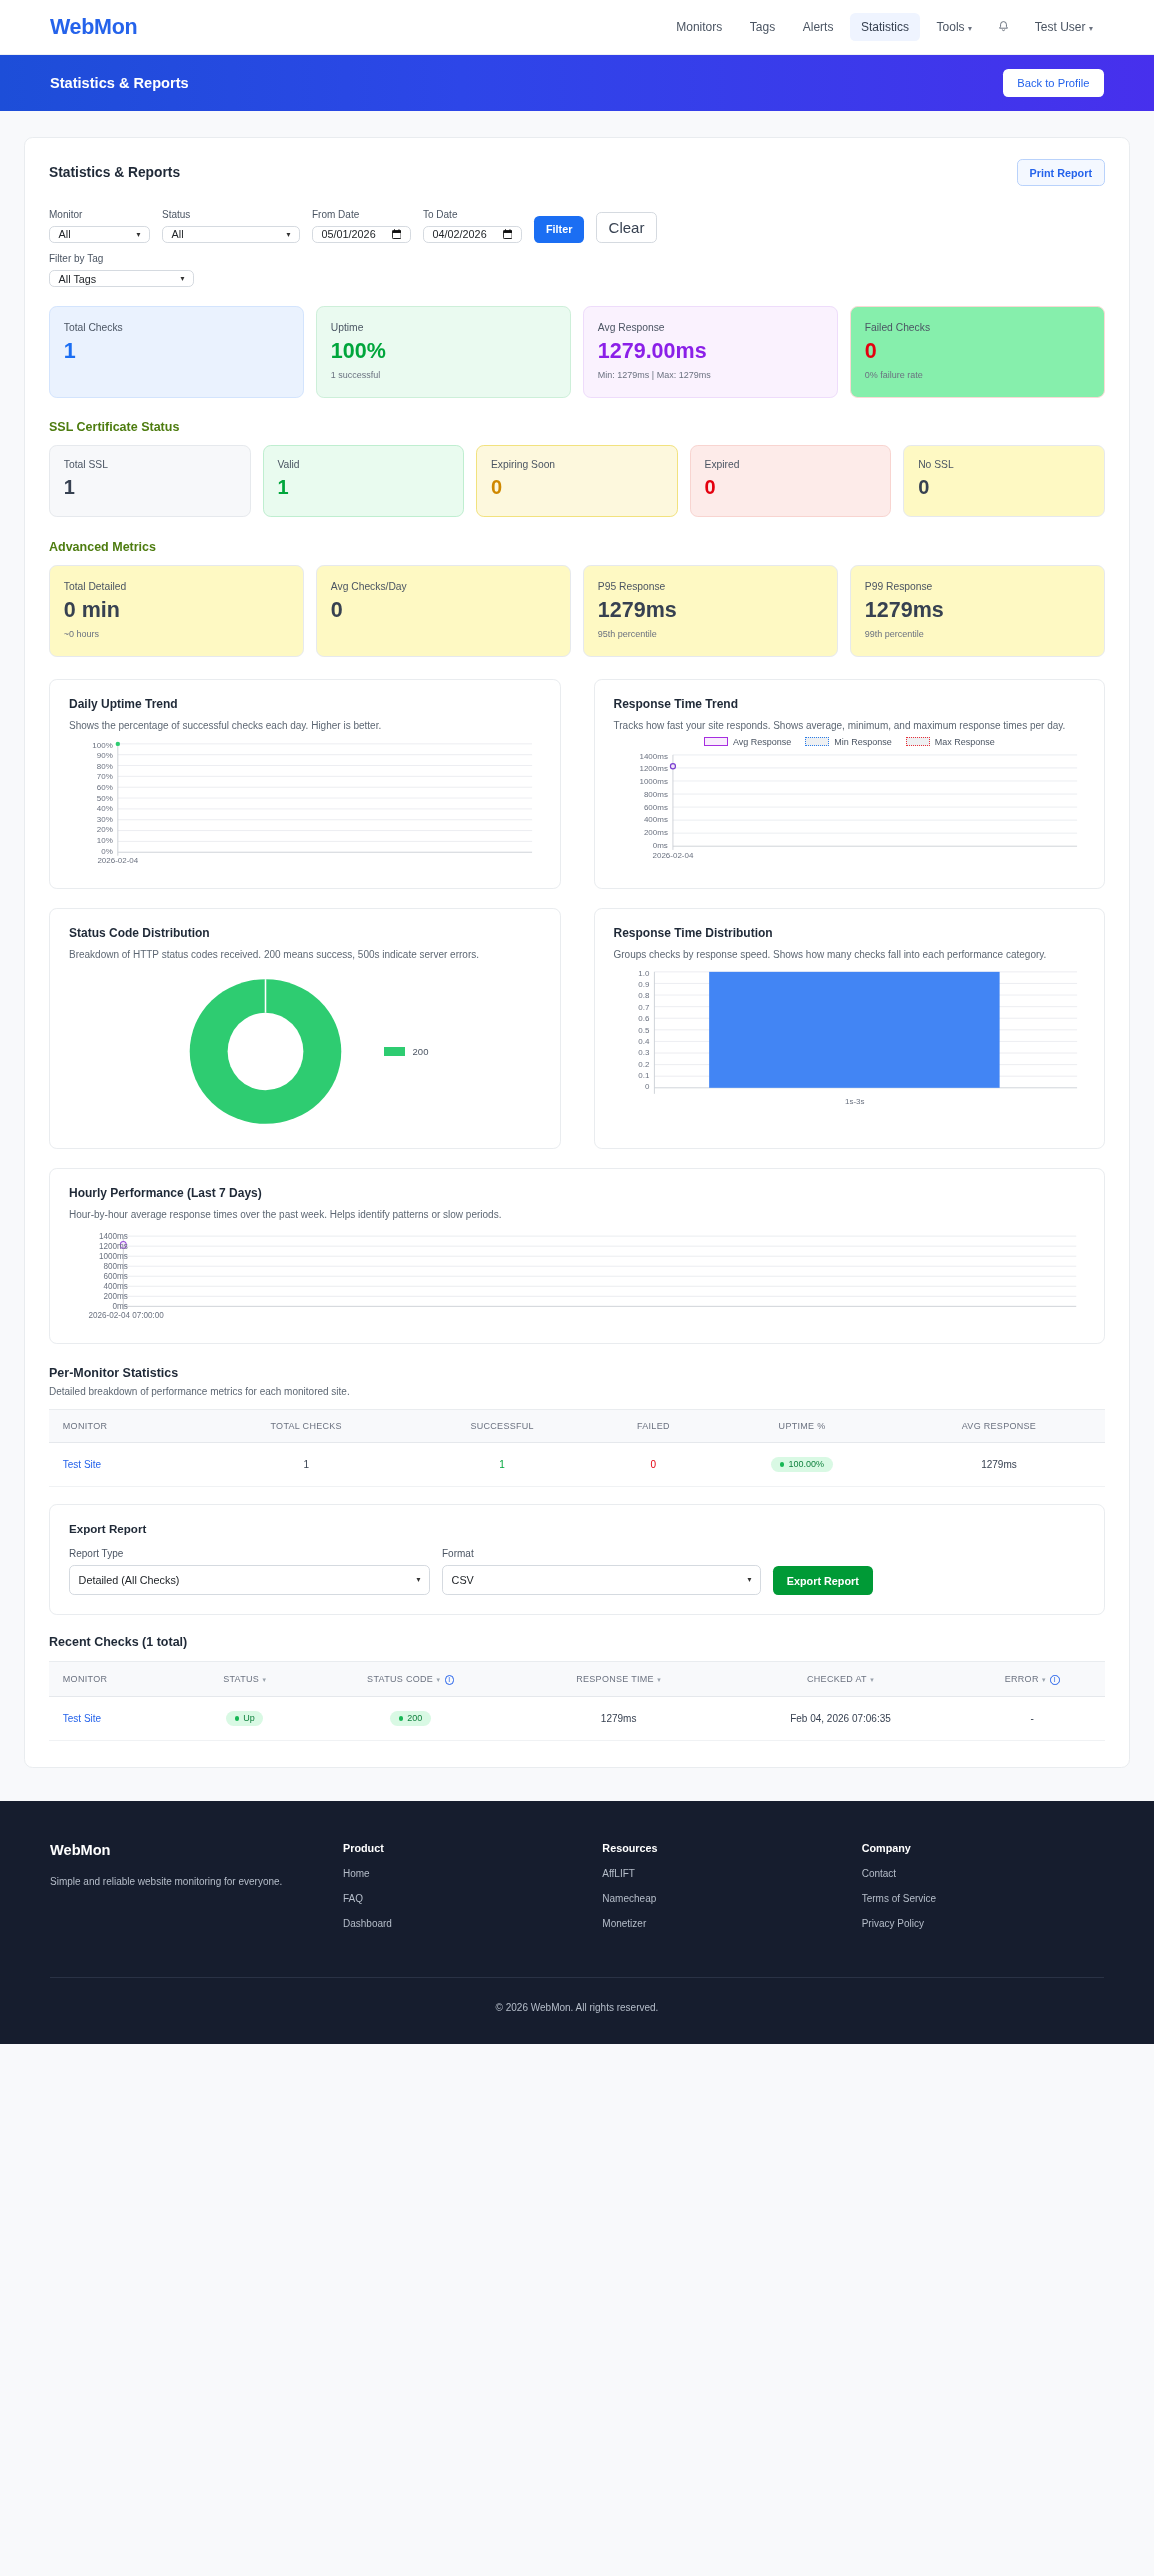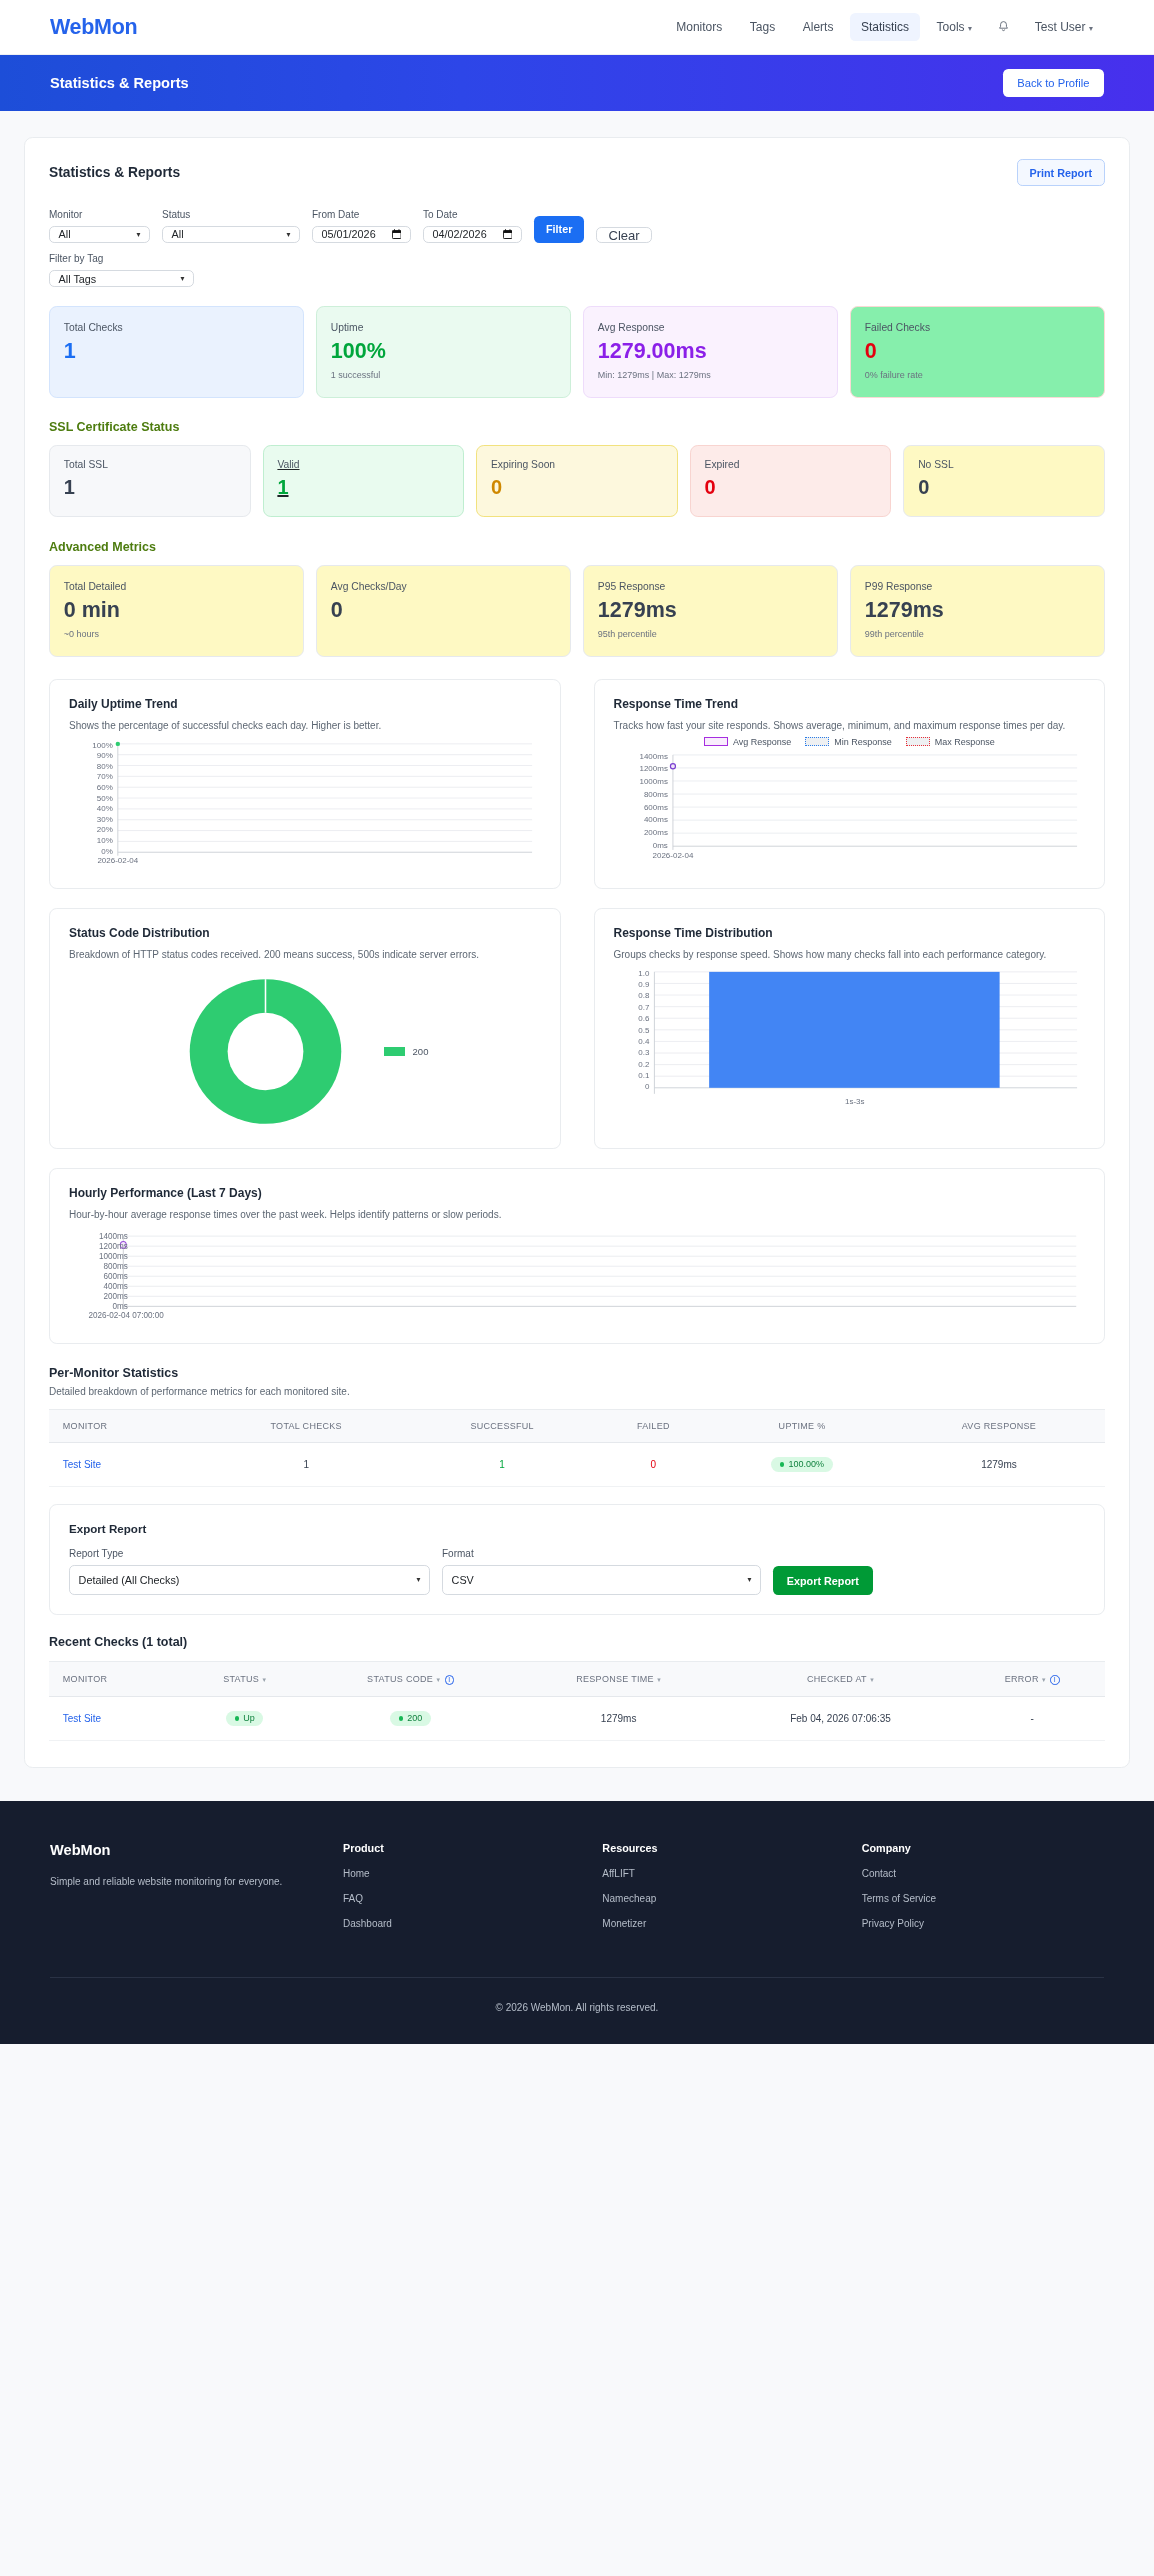--- a/index.html
+++ b/index.html
@@ -130,24 +130,24 @@
     background: #1b6ef3;
     color: #fff;
     font-size: 10.8px;
     font-weight: bold;
     border: none;
     border-radius: 5.2px;
     padding: 0 12px;
     font-family: inherit;
   }
   .btn-clear {
-    height: 16px;
+    height: 31px;
     background: #fff;
     color: #374151;
-    font-size: 13px;
+    font-size: 15px;
     border: 0.9px solid #d5dae0;
     border-radius: 5.2px;
     padding: 0 11.2px;
     font-family: inherit;
   }
   .tag-row { margin-bottom: 19px; }
 
   
   .stat-grid-4 {
     display: grid;
@@ -169,21 +169,21 @@
   .stat-label { font-size: 10.3px; color:#4b5563; margin-bottom: 6px; }
   .stat-value { font-size: 21.5px; font-weight: bold; line-height: 1.15; }
   .stat-sub { font-size: 9px; color:#6b7280; margin-top: 6.9px; }
   .s-blue   { background:#eaf2fe; border:0.9px solid #d3e4fd; }
   .s-green  { background:#eafaf0; border:0.9px solid #cdefd9; }
   .s-purple { background:#faf2fe; border:0.9px solid #eedcfb; }
   .s-red    { background:#86efac; border:0.9px solid #fad9d5; }
   .s-gray   { background:#f7f8fa; border:0.9px solid #e6e9ed; }
   .s-yellow { background:#fdf8dd; border:0.9px solid #f2e27e; }
   .s-redlite{ background:#fdebe9; border:0.9px solid #f8d4d0; }
-  .s-greenlite{ background:#e9fbef; border:0.9px solid #bfeed0;text-decoration:underline; }
+  .s-greenlite{ background:#e9fbef; border:0.9px solid #bfeed0; }
   .s-white  { background:#fef9c3; border:0.9px solid #e6e9ed; }
   .v-blue{color:#1b6ef3;} .v-green{color:#00a63c;} .v-purple{color:#8b20e8;}
   .v-red{color:#e4000f;} .v-dark{color:#374151;} .v-amber{color:#cf8800;}
 
   .section-title {
     font-size: 12.5px;
     font-weight: bold;
     color:#4d7c0f;
     margin-bottom: 11.2px;
   }

